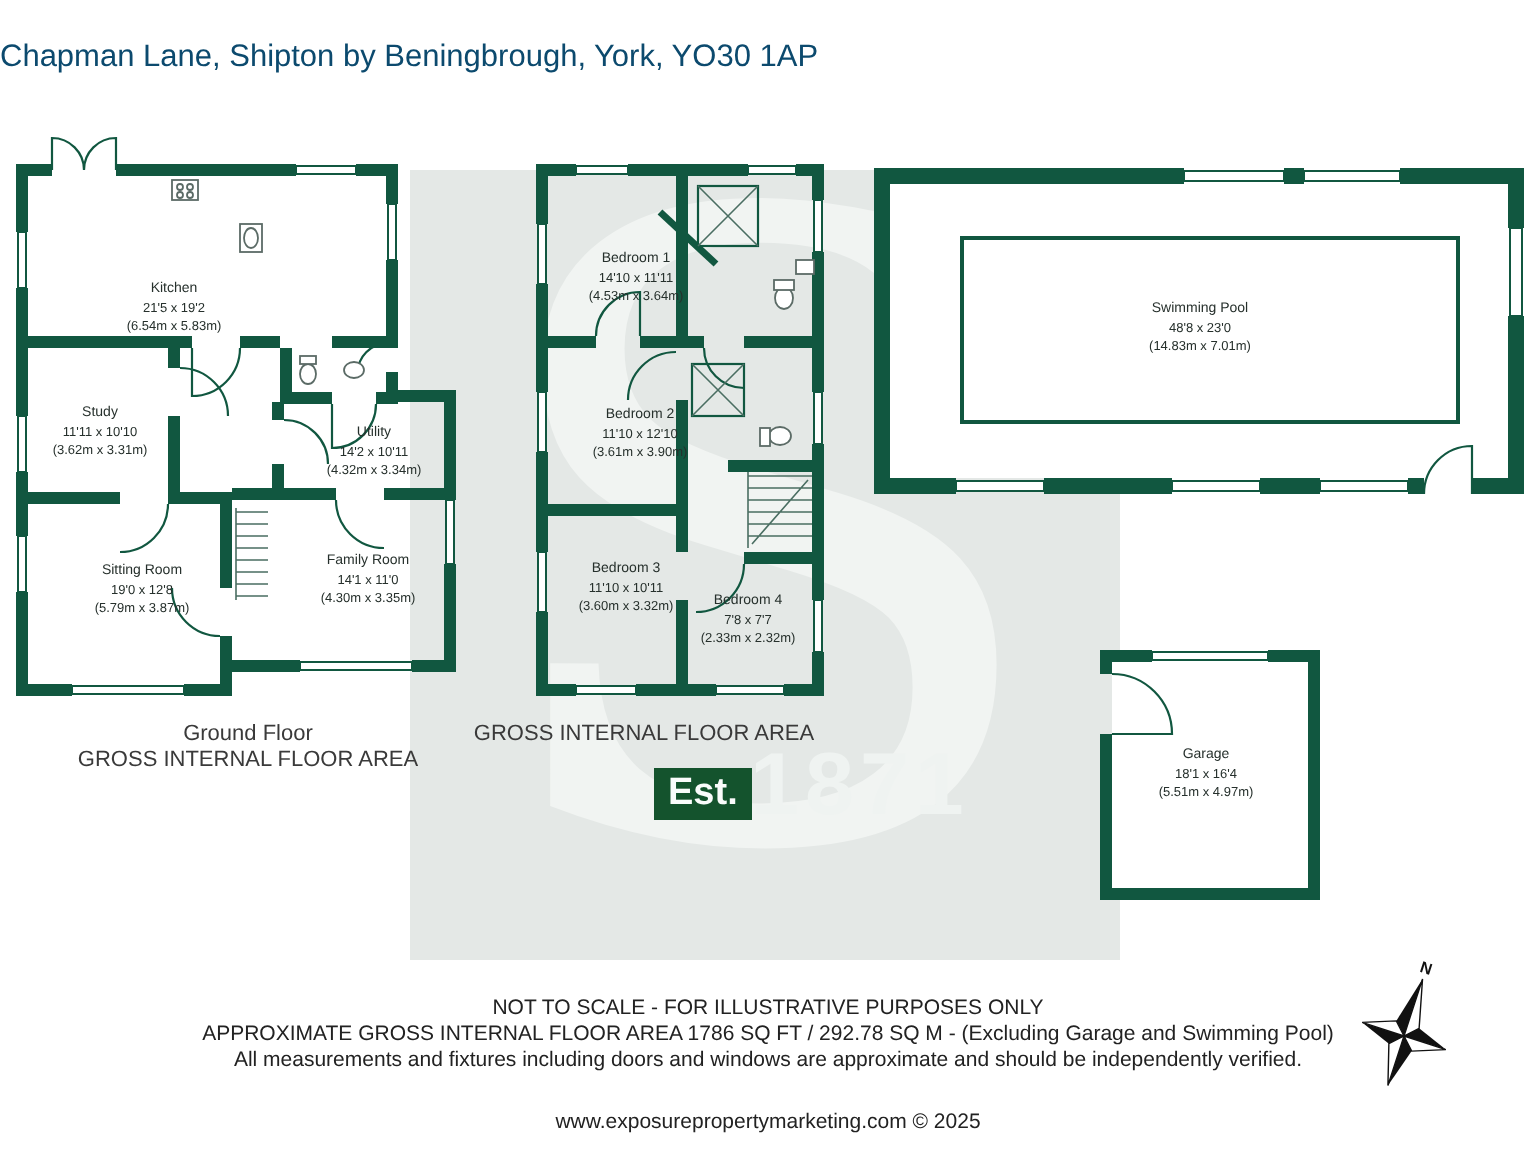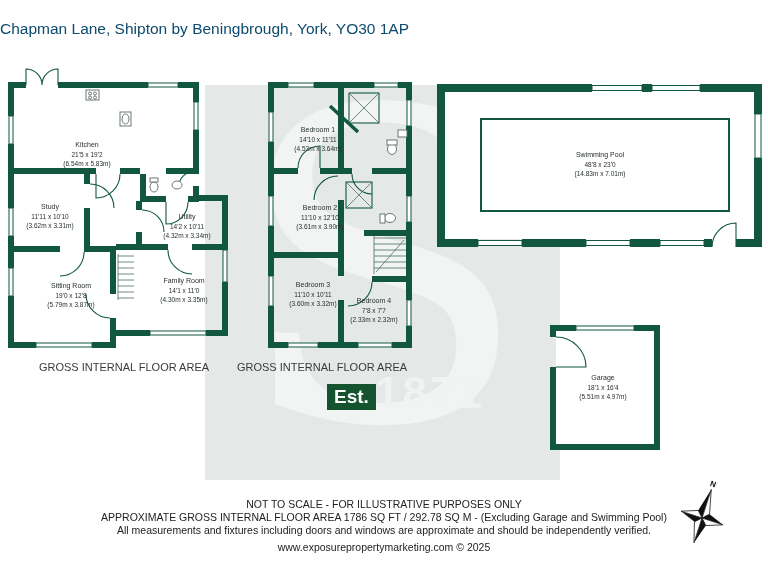--- a/index.html
+++ b/index.html
@@ -284,24 +284,25 @@
     <div>48'8 x 23'0</div>
     <div>(14.83m x 7.01m)</div>
   </div>
   <div class="rlabel" style="left:603px;top:373px">
     <div class="nm">Garage</div>
     <div>18'1 x 16'4</div>
     <div>(5.51m x 4.97m)</div>
   </div>
 
   <div class="floor-label" style="left:124px;top:361px">
+    <div>Ground Floor</div>
     <div>GROSS INTERNAL FLOOR AREA</div>
   </div>
   <div class="floor-label" style="left:322px;top:361px">
     <div>GROSS INTERNAL FLOOR AREA</div>
   </div>
 
   <div class="footer" style="top:498px">NOT TO SCALE - FOR ILLUSTRATIVE PURPOSES ONLY</div>
   <div class="footer" style="top:511px">APPROXIMATE GROSS INTERNAL FLOOR AREA 1786 SQ FT / 292.78 SQ M - (Excluding Garage and Swimming Pool)</div>
   <div class="footer" style="top:524px">All measurements and fixtures including doors and windows are approximate and should be independently verified.</div>
-  <div class="footer" style="top:541px">www.exposurepropertymarketing.com © 2025</div>
+  <div class="footer" style="top:555px">www.exposurepropertymarketing.com © 2025</div>
 
 </div>
 
 </body></html>

